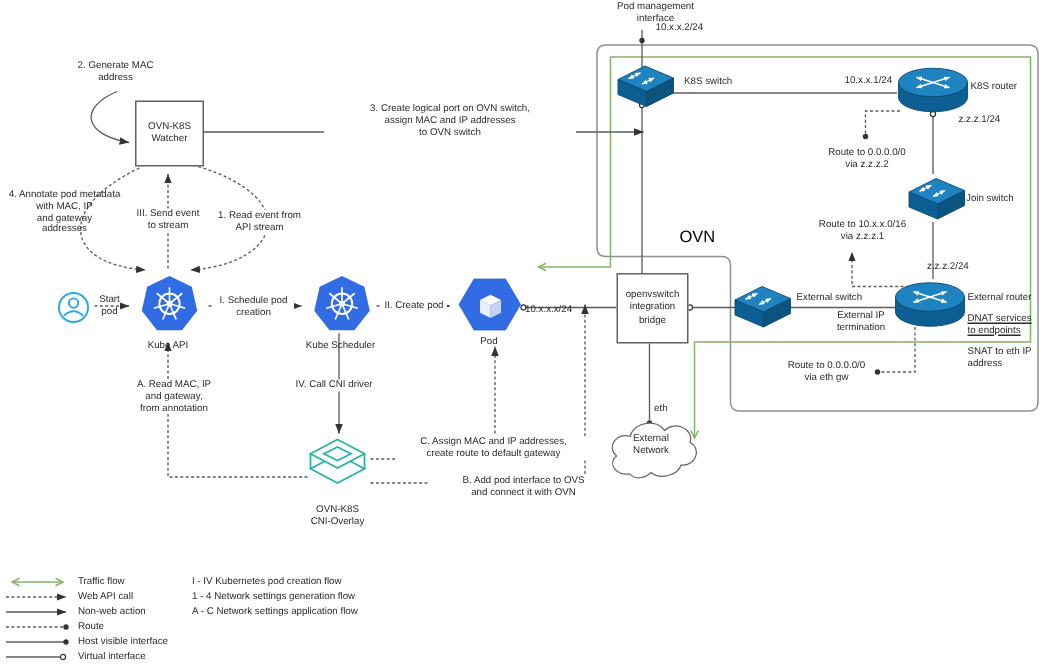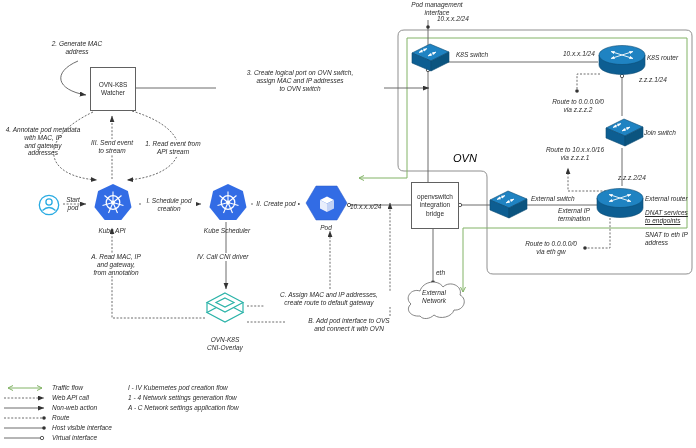--- a/index.html
+++ b/index.html
@@ -1,20 +1,20 @@
 <!DOCTYPE html>
 <html><head>
 <meta charset="utf-8">
 <style>
   html,body{margin:0;padding:0;background:#fff;}
   #stage{position:relative;width:696px;height:448px;background:#fff;overflow:hidden;
          font-family:"Liberation Sans",sans-serif;}
   svg{display:block;}
   #lines{position:absolute;left:0;top:0;}
-  .lbl{position:absolute;font-size:6.5px;line-height:1.2;color:#2b2b2b;white-space:pre-line;font-style:italic;}
+  .lbl{position:absolute;font-size:6.5px;line-height:1.2;color:#2b2b2b;white-space:pre-line;}
   .c{text-align:center;}
   .bg{background:#fff;}
   .u{text-decoration:underline;}
   .nodebox{position:absolute;border:1px solid #616161;background:#fff;display:flex;
            align-items:center;justify-content:center;text-align:center;
            font-size:6.5px;line-height:1.25;color:#2b2b2b;white-space:pre-line;}
   .big{font-size:11px;color:#000;}
 </style>
 </head>
 <body>

